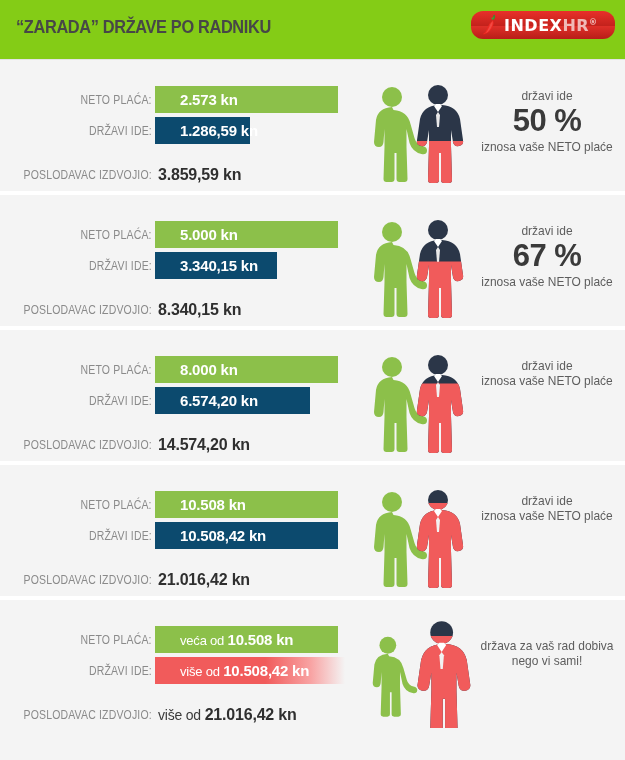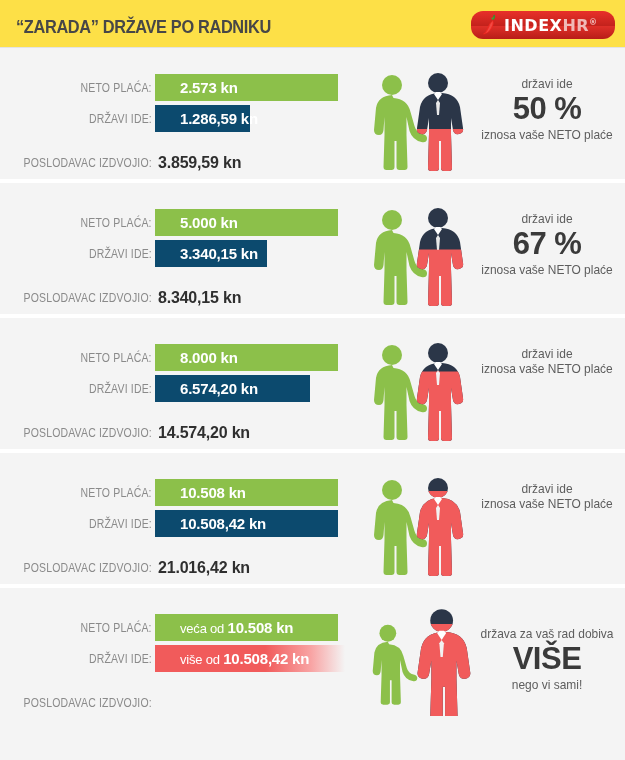--- a/index.html
+++ b/index.html
@@ -7,22 +7,22 @@
     width: 625px; height: 760px;
     background: #ffffff;
     font-family: "Liberation Sans", sans-serif;
     overflow: hidden;
   }
   .page { position: relative; width: 625px; height: 760px; background: #f4f4f4; }
 
   
   .header {
     position: relative;
-    height: 48px;
-    background: #fde047;
+    height: 60px;
+    background: #84cc16;
     border-bottom: 1px solid #e3e3e3;
   }
   .header-title {
     position: absolute;
     left: 16px; top: 16px;
     font-size: 19px;
     font-weight: bold;
     letter-spacing: -0.4px;
     color: #474747;
     transform: scaleX(0.86);
@@ -240,21 +240,21 @@
         <div class="bar-track">
           <div class="bar green" style="width:183px">
             <span class="bar-value"><span class="pre"></span><span>5.000 kn</span></span>
           </div>
         </div>
       </div>
 
       <div class="bar-line">
         <div class="bar-label">DRŽAVI IDE:</div>
         <div class="bar-track">
-          <div class="bar red" style="width:112px">
+          <div class="bar red" style="width:122px">
             <span class="bar-value"><span class="pre"></span><span>3.340,15 kn</span></span>
           </div>
         </div>
       </div>
 
       <div class="bar-line total">
         <div class="bar-label">POSLODAVAC IZDVOJIO:</div>
         <div class="total-value"><span class="pre"></span><span>8.340,15 kn</span></div>
       </div>
 
@@ -441,20 +441,21 @@
         <div class="bar-label">DRŽAVI IDE:</div>
         <div class="bar-track">
           <div class="bar red fade" style="width:190px">
             <span class="bar-value"><span class="pre">više od </span><span>10.508,42 kn</span></span>
           </div>
         </div>
       </div>
 
       <div class="bar-line total">
         <div class="bar-label">POSLODAVAC IZDVOJIO:</div>
+        <div class="total-value"><span class="pre">više od </span><span>21.016,42 kn</span></div>
       </div>
 
     </div>
 
     <div class="figures">
   <svg width="120" height="112" viewBox="0 0 120 112">
     <defs>
       <clipPath id="cp100L">
         <rect x="0" y="14" width="120" height="92"></rect>
       </clipPath>
@@ -478,19 +479,18 @@
         <path d="M26 21 q-15 1 -18 14 l-3 21 q-1 5 4 6 q5 1 6-4 l2-12 l0 16 l-1 34 q0 3 3 3 l5 0 q3 0 3-3 l0-27 l2 0 l0 27 q0 3 3 3 l5 0 q3 0 3-3 l-1-34 l0-16 l2 12 q1 5 6 4 q5-1 4-6 l-3-21 q-3-13 -18-14 z" fill="#f15b5b"></path>
         <path d="M22 22 l4 6 l4-6 l-2-2 l-4 0 z" fill="#ffffff"></path>
         <path d="M26 28 l2 3 l-1 12 l-2 0 l-1-12 z" fill="#f2f2f2"></path>
       </g>
     </g>
   </svg>
         </div>
 
     <div class="caption">
       <div class="caption-top">država za vaš rad dobiva</div>
-      <div class="caption-big">VIŠE</div>
       <div class="caption-bottom">nego vi sami!</div>
     </div>
   </div>
     </div>
 
 </div>
 
 </body></html>

